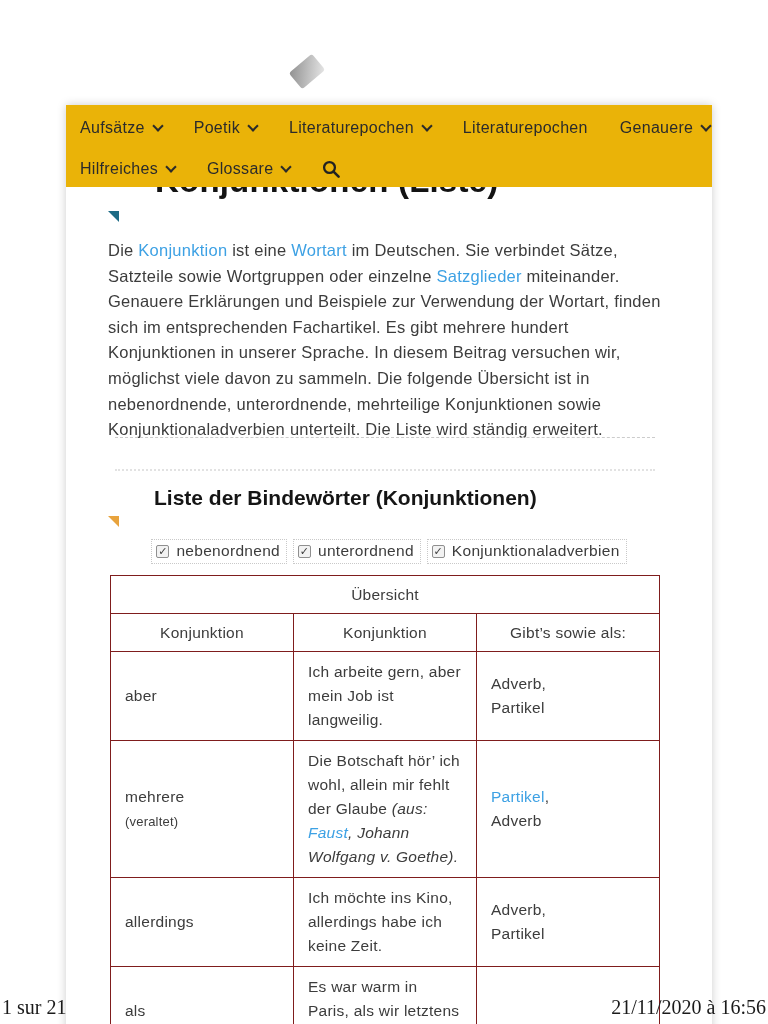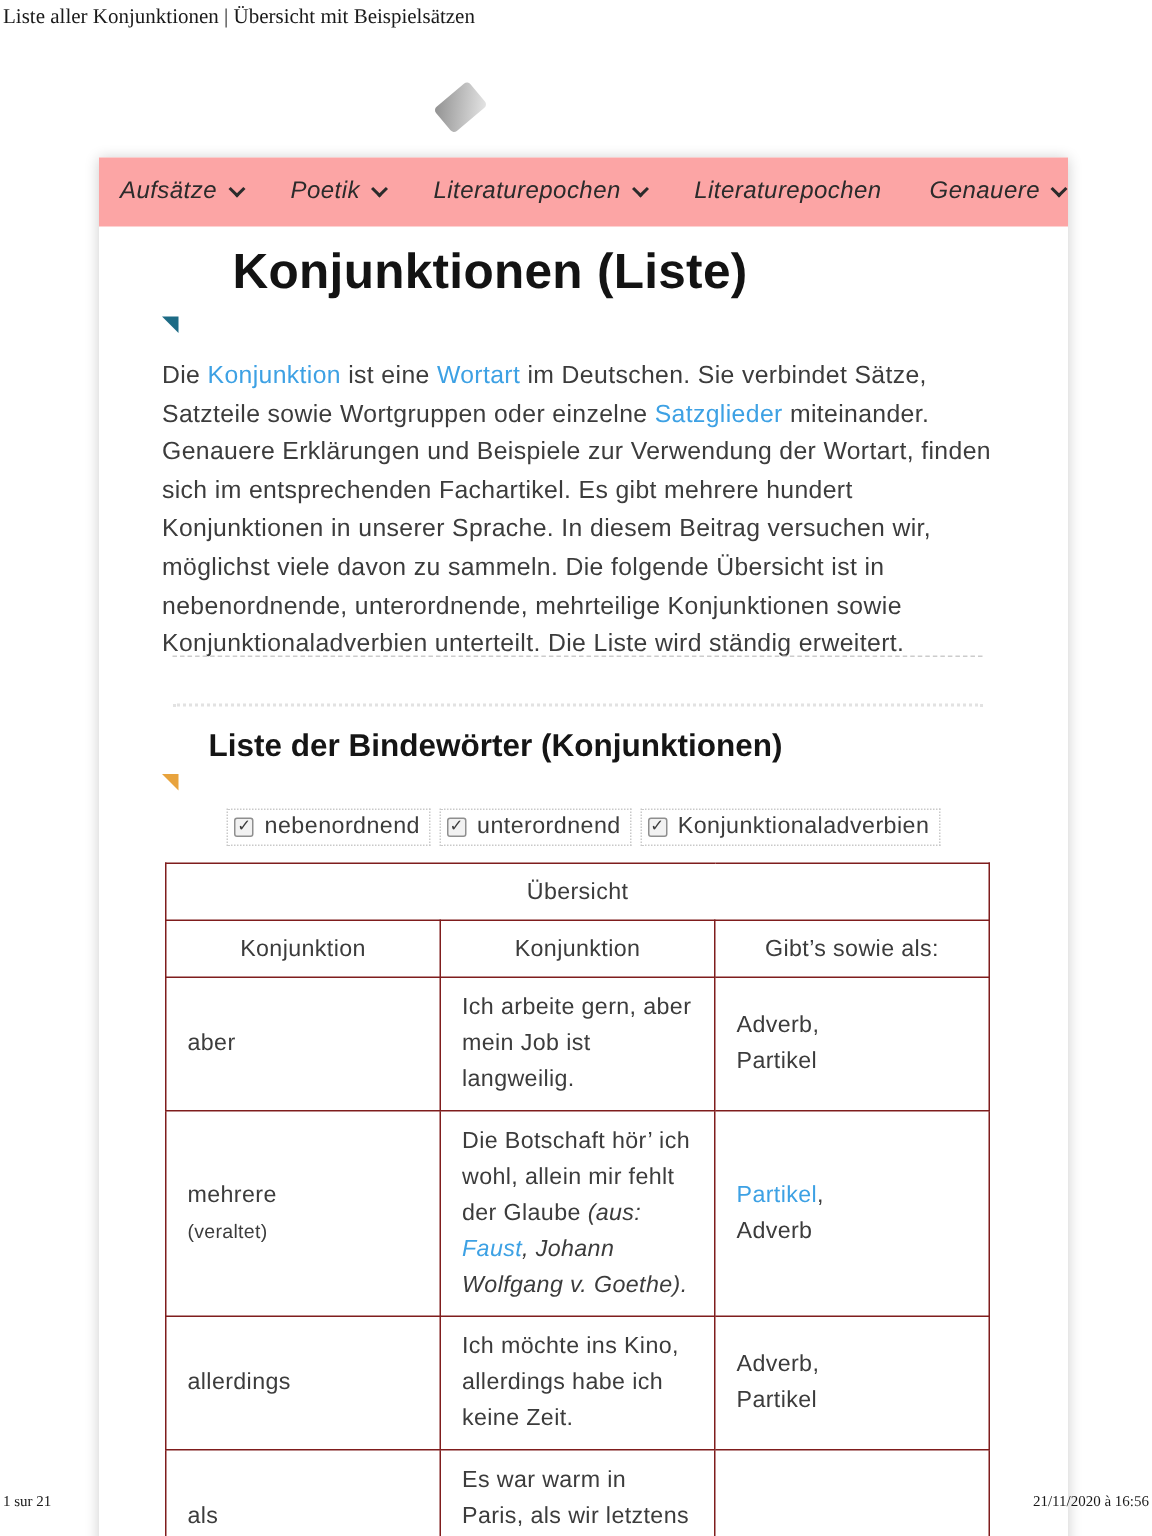--- a/index.html
+++ b/index.html
@@ -5,35 +5,35 @@
   * { margin:0; padding:0; box-sizing:border-box; }
   html,body { width:768px; height:1024px; background:#fff; overflow:hidden;
               font-family:"Liberation Sans","DejaVu Sans",sans-serif; }
 
   
   #print-header { position:absolute; top:4px; left:2px; right:2px;
     display:flex; justify-content:space-between;
     font-family:"Liberation Serif","DejaVu Serif",serif; font-size:14px; color:#1a1a1a; }
   #print-footer { position:absolute; top:996px; left:2px; right:2px;
     display:flex; justify-content:space-between;
-    font-family:"Liberation Serif","DejaVu Serif",serif; font-size:10px; color:#1a1a1a; }
+    font-family:"Liberation Serif","DejaVu Serif",serif; font-size:20px; color:#1a1a1a; }
 
   
   #logo-diamond { position:absolute; left:292px; top:61px; width:30px; height:21px;
     background:linear-gradient(135deg,#909090,#e6e6e6); border-radius:3px;
     transform:rotate(-40deg); }
 
   
   #sheet { position:absolute; left:66px; top:105px; width:646px; height:940px;
     background:#fff; box-shadow:0 0 9px rgba(0,0,0,0.20); }
 
   
-  .nav-row { position:absolute; left:0; width:100%; background:#fca5a5; z-index:3;
+  .nav-row { position:absolute; left:0; width:100%; background:#eab308; z-index:3;
     display:flex; align-items:center; gap:32px; padding-left:14px;
-    font-size:16px; color:#2b2b2b; letter-spacing:0.3px;font-style:italic; }
+    font-size:16px; color:#2b2b2b; letter-spacing:0.3px; }
   #nav-row1 { top:0; height:46px; }
   #nav-row2 { top:46px; height:36px; }
   .nav-item { display:flex; align-items:center; gap:9px; cursor:pointer; }
   .chev { display:inline-block; width:8px; height:8px; margin-top:-4px;
     border-right:2px solid #2b2b2b; border-bottom:2px solid #2b2b2b;
     transform:rotate(45deg); }
   #search-btn { display:flex; align-items:center; cursor:pointer; }
 
   
   #page-title { position:absolute; left:89px; top:57px; z-index:1;
@@ -46,21 +46,21 @@
   #intro { position:absolute; left:42px; top:133px; width:560px;
     font-size:16.5px; line-height:25.6px; color:#3c3c3c; letter-spacing:0.25px; }
   .link { color:#3da1e4; text-decoration:none; cursor:pointer; }
 
   
   #divider1 { position:absolute; left:49px; top:332px; width:540px;
     border-top:1px dashed #cccccc; }
   #divider2 { position:absolute; left:49px; top:364px; width:540px;
     border-top:2px dotted #e2e2e2; }
 
-  #section-title { position:absolute; left:73px; top:381px;
+  #section-title { position:absolute; left:88px; top:381px;
     font-size:21px; font-weight:700; color:#151515; }
 
   
   #filters { position:absolute; left:0; top:434px; width:100%;
     display:flex; justify-content:center; gap:6px;
     font-size:15.5px; color:#3c3c3c; letter-spacing:0.3px; }
   .filter { display:flex; align-items:center; gap:7px;
     border:1px dotted #c9c9c9; padding:2px 6px 3px 4px; cursor:pointer; }
   .checkbox { display:inline-flex; align-items:center; justify-content:center;
     width:13px; height:13px; border:1px solid #8f8f8f; border-radius:2px;
@@ -80,21 +80,20 @@
   .note { font-size:13px; letter-spacing:0.2px; }
   .pre-line { white-space:pre-line; }
   em, .it { font-style:italic; }
 
   svg { display:block; }
 </style>
 </head>
 <body>
 
 <div id="print-header">
-  <span>Liste aller Konjunktionen | Übersicht mit Beispielsätzen</span>
 </div>
 
 <div id="logo-diamond"></div>
 
 <div id="sheet">
 
   <h1 id="page-title">Konjunktionen (Liste)</h1>
 
   <div id="nav-row1" class="nav-row">
     <div class="nav-item">
@@ -111,20 +110,36 @@
     </div>
     <div class="nav-item">
       <span>Literaturepochen</span>
     </div>
     <div class="nav-item">
       <span>Genauere</span>
       <span class="chev"></span>
     </div>
   </div>
 
+  <div id="nav-row2" class="nav-row">
+    <div class="nav-item">
+      <span>Hilfreiches</span>
+      <span class="chev"></span>
+    </div>
+    <div class="nav-item">
+      <span>Glossare</span>
+      <span class="chev"></span>
+    </div>
+    <div id="search-btn">
+      <svg width="19" height="19" viewBox="0 0 19 19">
+        <circle cx="7.5" cy="7.5" r="5.4" fill="none" stroke="#222" stroke-width="2.3"></circle>
+        <line x1="11.8" y1="11.8" x2="16.6" y2="16.6" stroke="#222" stroke-width="2.6" stroke-linecap="round"></line>
+      </svg>
+    </div>
+  </div>
 
   <div id="tri-teal" class="tri"></div>
 
   <p id="intro"><span>Die </span><a class="link">Konjunktion</a><span> ist eine </span><a class="link">Wortart</a><span> im Deutschen. Sie verbindet Sätze, Satzteile sowie Wortgruppen oder einzelne </span><a class="link">Satzglieder</a><span> miteinander. Genauere Erklärungen und Beispiele zur Verwendung der Wortart, finden sich im entsprechenden Fachartikel. Es gibt mehrere hundert Konjunktionen in unserer Sprache. In diesem Beitrag versuchen wir, möglichst viele davon zu sammeln. Die folgende Übersicht ist in nebenordnende, unterordnende, mehrteilige Konjunktionen sowie Konjunktionaladverbien unterteilt. Die Liste wird ständig erweitert.</span></p>
 
   <div id="divider1"></div>
   <div id="divider2"></div>
 
   <h2 id="section-title">Liste der Bindewörter (Konjunktionen)</h2>
   <div id="tri-orange" class="tri"></div>

